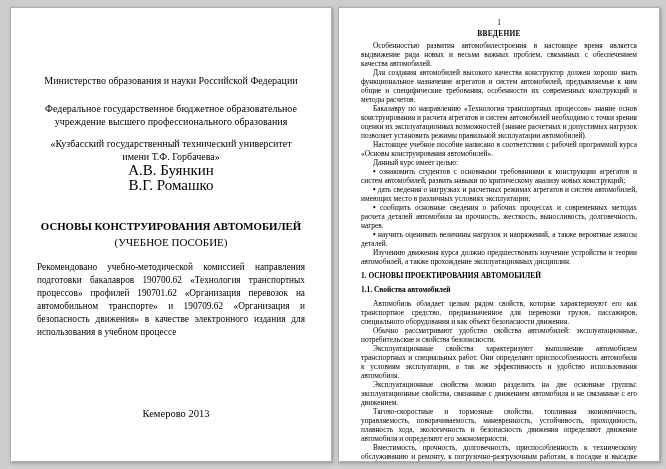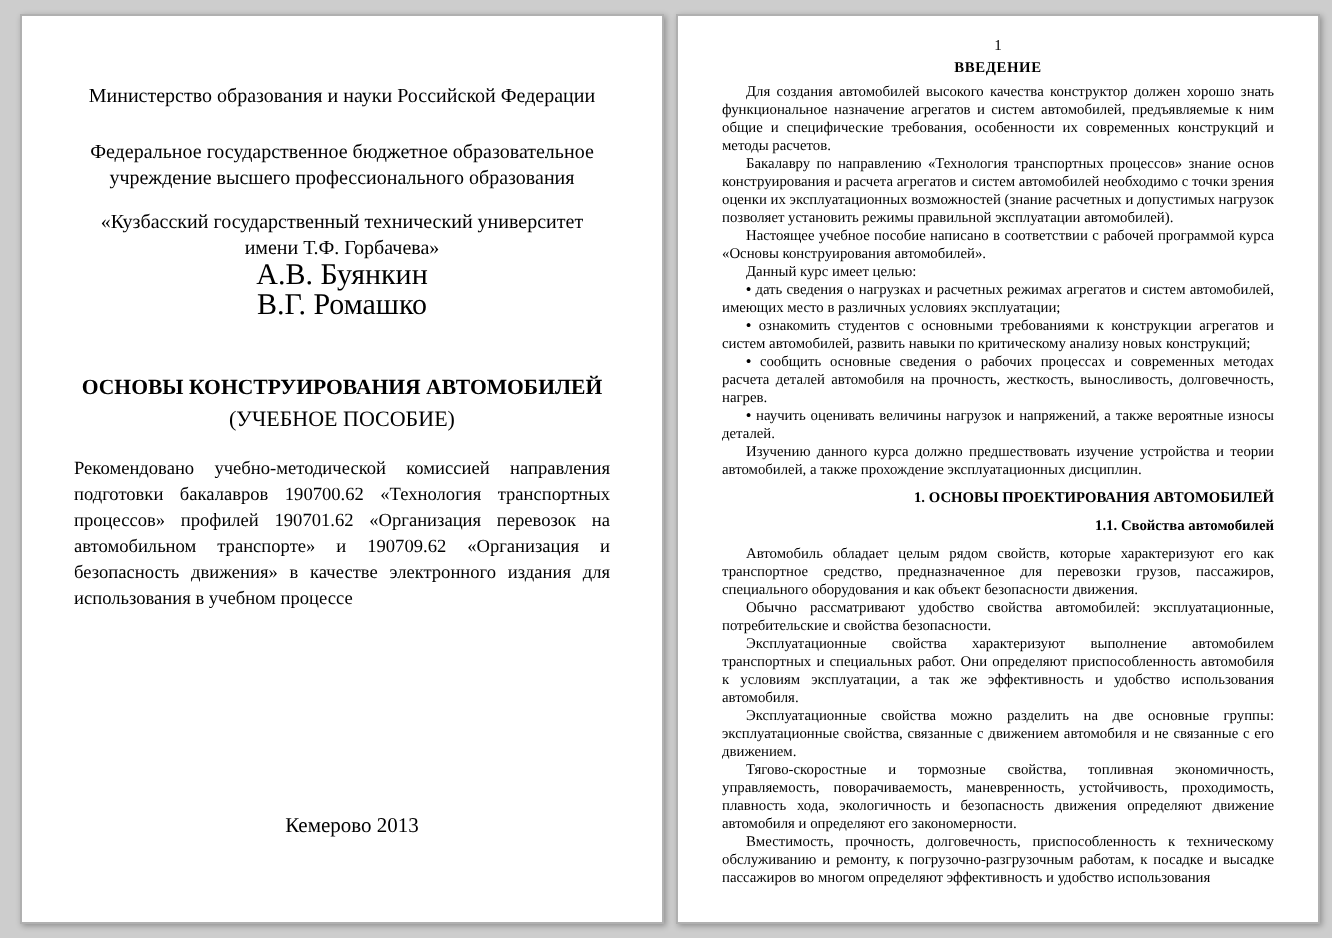--- a/index.html
+++ b/index.html
@@ -30,38 +30,38 @@
     text-align: center;
   }
   .page-right {
     left: 338px;
     width: 322px;
     padding: 10px 22px 0 22px;
     font-size: 7.4px;
     line-height: 9px;
   }
   
-  .ministry      { font-size: 10px; line-height: 13px; }
+  .ministry      { font-size: 10px; line-height: 13px; margin-top: 32px; }
   .institution   { font-size: 10px; line-height: 13px; margin-top: 15px; }
   .university    { font-size: 10px; line-height: 13px; margin-top: 9px; }
   .authors       { font-size: 15px; line-height: 15px; }
   .book-title    { font-size: 10.8px; font-weight: bold; margin-top: 26px; line-height: 14px; }
   .book-subtitle { font-size: 11px;  margin-top: 3px; line-height: 13px; }
   .recommendation{
     font-size: 9.3px; line-height: 13px; margin-top: 12px;
     text-align: justify;
   }
   .city-year     { font-size: 10.5px; margin-top: auto; margin-left: 10px; }
   
   .pageno   { text-align: center; font-size: 7.5px; line-height: 9px; }
   .chapter  { text-align: center; font-weight: bold; margin-top: 2px; margin-bottom: 3px; letter-spacing: .3px; }
   .para     { text-align: justify; text-indent: 12px; }
   .marker   { font-weight: bold; }
   .h-section, .h-sub {
-    text-align: right; font-weight: bold; margin: 5px 0 5px 0;
+    text-align: left; font-weight: bold; margin: 5px 0 5px 0;
   }
   .lead-italic { }
 </style>
 </head>
 <body>
 
 <div class="page page-left">
   <div class="ministry">Министерство образования и науки Российской Федерации</div>
   <div class="institution">Федеральное государственное бюджетное образовательное учреждение высшего профессионального образования</div>
   <div class="university">«Кузбасский государственный технический университет имени Т.Ф. Горбачева»</div>
@@ -72,31 +72,32 @@
   <div class="book-title">ОСНОВЫ КОНСТРУИРОВАНИЯ АВТОМОБИЛЕЙ</div>
   <div class="book-subtitle">(УЧЕБНОЕ ПОСОБИЕ)</div>
   <div class="recommendation">Рекомендовано учебно-методической комиссией направления подготовки бакалавров 190700.62 «Технология транспортных процессов» профилей 190701.62 «Организация перевозок на автомобильном транспорте» и 190709.62 «Организация и безопасность движения» в качестве электронного издания для использования в учебном процессе</div>
   <div class="city-year">Кемерово 2013</div>
 </div>
 
 <div class="page page-right">
   <div class="pageno">1</div>
   <div class="chapter">ВВЕДЕНИЕ</div>
 
+  <div class="para">Особенностью развития автомобилестроения в настоящее время является выдвижение ряда новых и весьма важных проблем, связанных с обеспечением качества автомобилей.</div>
   <div class="para">Для создания автомобилей высокого качества конструктор должен хорошо знать функциональное назначение агрегатов и систем автомобилей, предъявляемые к ним общие и специфические требования, особенности их современных конструкций и методы расчетов.</div>
   <div class="para">Бакалавру по направлению «Технология транспортных процессов» знание основ конструирования и расчета агрегатов и систем автомобилей необходимо с точки зрения оценки их эксплуатационных возможностей (знание расчетных и допустимых нагрузок позволяет установить режимы правильной эксплуатации автомобилей).</div>
   <div class="para">Настоящее учебное пособие написано в соответствии с рабочей программой курса «Основы конструирования автомобилей».</div>
   <div class="para">Данный курс имеет целью:</div>
 
+  <div class="para"><span class="marker">•</span> <span>ознакомить студентов с основными требованиями к конструкции агрегатов и систем автомобилей, развить навыки по критическому анализу новых конструкций;</span></div>
   <div class="para"><span class="marker">•</span> <span>дать сведения о нагрузках и расчетных режимах агрегатов и систем автомобилей, имеющих место в различных условиях эксплуатации;</span></div>
-  <div class="para"><span class="marker">•</span> <span>ознакомить студентов с основными требованиями к конструкции агрегатов и систем автомобилей, развить навыки по критическому анализу новых конструкций;</span></div>
   <div class="para"><span class="marker">•</span> <span>сообщить основные сведения о рабочих процессах и современных методах расчета деталей автомобиля на прочность, жесткость, выносливость, долговечность, нагрев.</span></div>
   <div class="para"><span class="marker">•</span> <span>научить оценивать величины нагрузок и напряжений, а также вероятные износы деталей.</span></div>
 
-  <div class="para">Изучению данного курса должно предшествовать изучение устройства и теории автомобилей, а также прохождение эксплуатационных дисциплин.</div>
+  <div class="para">Изучению движения курса должно предшествовать изучение устройства и теории автомобилей, а также прохождение эксплуатационных дисциплин.</div>
 
   <div class="h-section">1. ОСНОВЫ ПРОЕКТИРОВАНИЯ АВТОМОБИЛЕЙ</div>
   <div class="h-sub">1.1. Свойства автомобилей</div>
 
   <div class="para">Автомобиль обладает целым рядом свойств, которые характеризуют его как транспортное средство, предназначенное для перевозки грузов, пассажиров, специального оборудования и как объект безопасности движения.</div>
   <div class="para">Обычно рассматривают удобство свойства автомобилей: эксплуатационные, потребительские и свойства безопасности.</div>
 
   <div class="para"><span class="lead-italic">Эксплуатационные свойства</span><span> характеризуют выполнение автомобилем транспортных и специальных работ. Они определяют приспособленность автомобиля к условиям эксплуатации, а так же эффективность и удобство использования автомобиля.</span></div>
 
   <div class="para">Эксплуатационные свойства можно разделить на две основные группы: эксплуатационные свойства, связанные с движением автомобиля и не связанные с его движением.</div>

